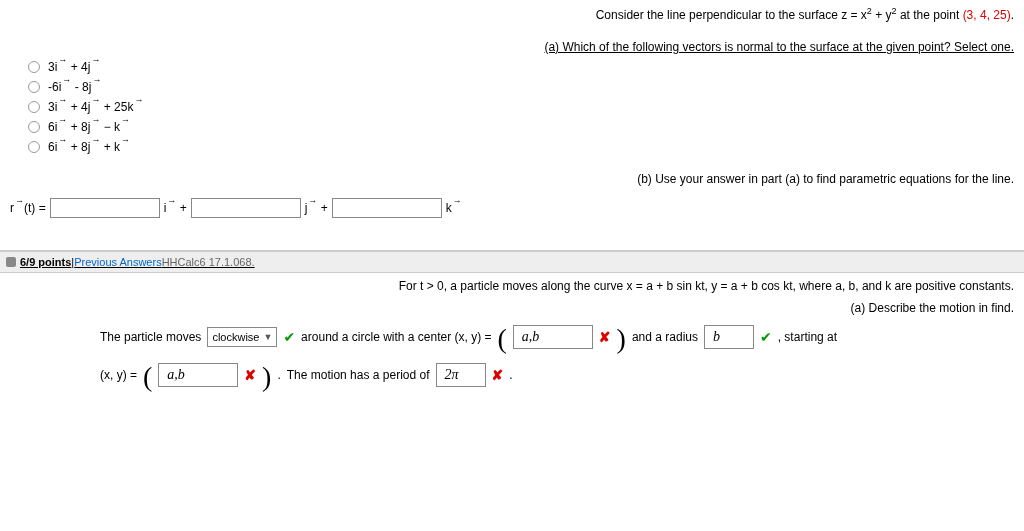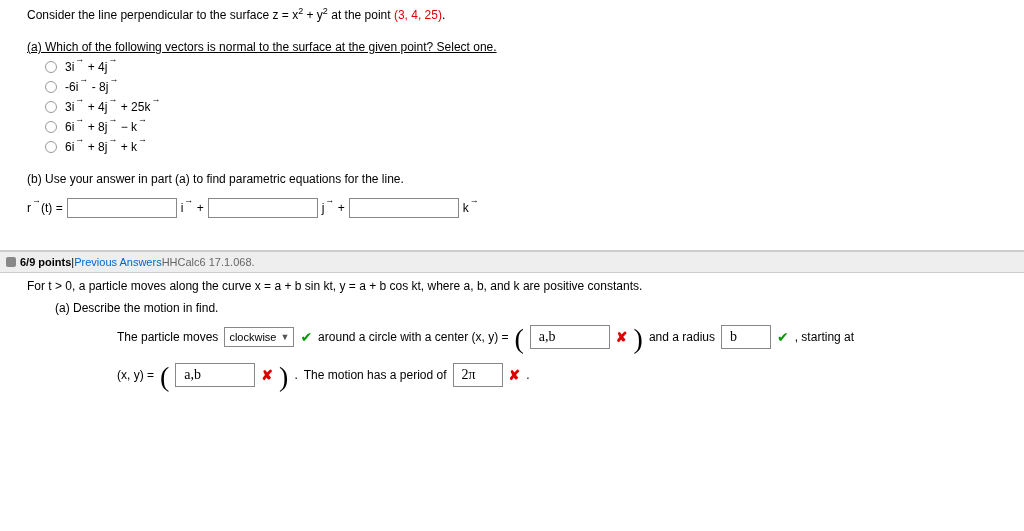--- a/index.html
+++ b/index.html
@@ -4,54 +4,56 @@
 <style>
   * { box-sizing: border-box; }
   body {
     margin: 0;
     font-family: Arial, sans-serif;
     font-size: 12px;
     background: #fff;
     color: #000;
     width: 1024px;
   }
-  .q-block { padding: 6px 27px 10px; }
+  .q-block { padding: 6px 10px 10px; text-align: right; }
   .point-red { color: #d00; }
   .rad-row { margin: 6px 0 6px 18px; display: flex; align-items: center; }
   .rad { width: 12px; height: 12px; border: 1px solid #999; border-radius: 50%; background: #fff; margin-right: 8px; }
   .ijk { display: inline-flex; align-items: flex-start; }
   .ijk .arr { position: relative; top: -6px; font-size: 9px; margin-left: 1px; }
   .part-b { margin: 18px 0 12px; }
   .eq-row { display: flex; align-items: center; gap: 4px; margin-left: 0; }
   .inp { border: 1px solid #888; height: 20px; width: 110px; background: #fff; }
   .hr { border-top: 1px solid #ccc; margin-top: 22px; }
   .hdr-bar {
     background: #eee;
     border-top: 1px solid #ccc;
     border-bottom: 1px solid #ccc;
     padding: 4px 6px;
     font-size: 11px;
     display: flex;
     align-items: center;
+    text-decoration: underline;
   }
   .bullet-ic { width: 10px; height: 10px; background: #888; border-radius: 2px; margin-right: 4px; display:inline-block; }
   .prev-link { color: #0066cc; margin: 0 0; }
   .ref-gray { color: #666; text-align: center; }
   .indent { margin-left: 28px; }
   .indent2 { margin-left: 90px; }
   .ans-row { display: flex; align-items: center; flex-wrap: wrap; gap: 6px; margin-top: 10px; }
   .big-paren { font-size: 28px; font-family: serif; line-height: 20px; position: relative; top: 2px; }
   .ans-box {
     border: 1px solid #888;
     height: 24px;
     min-width: 80px;
     padding: 0 8px;
     display: inline-flex;
     align-items: center;
     font-family: serif;
+    font-style: italic;
     font-size: 14px;
     background: #fff;
   }
   .ans-box.sm { min-width: 50px; }
   .check { color: #009900; font-size: 14px; }
   .cross { color: #d00; font-size: 14px; font-weight: bold; }
   .sel-box {
     border: 1px solid #888;
     height: 20px;
     padding: 0 4px;

